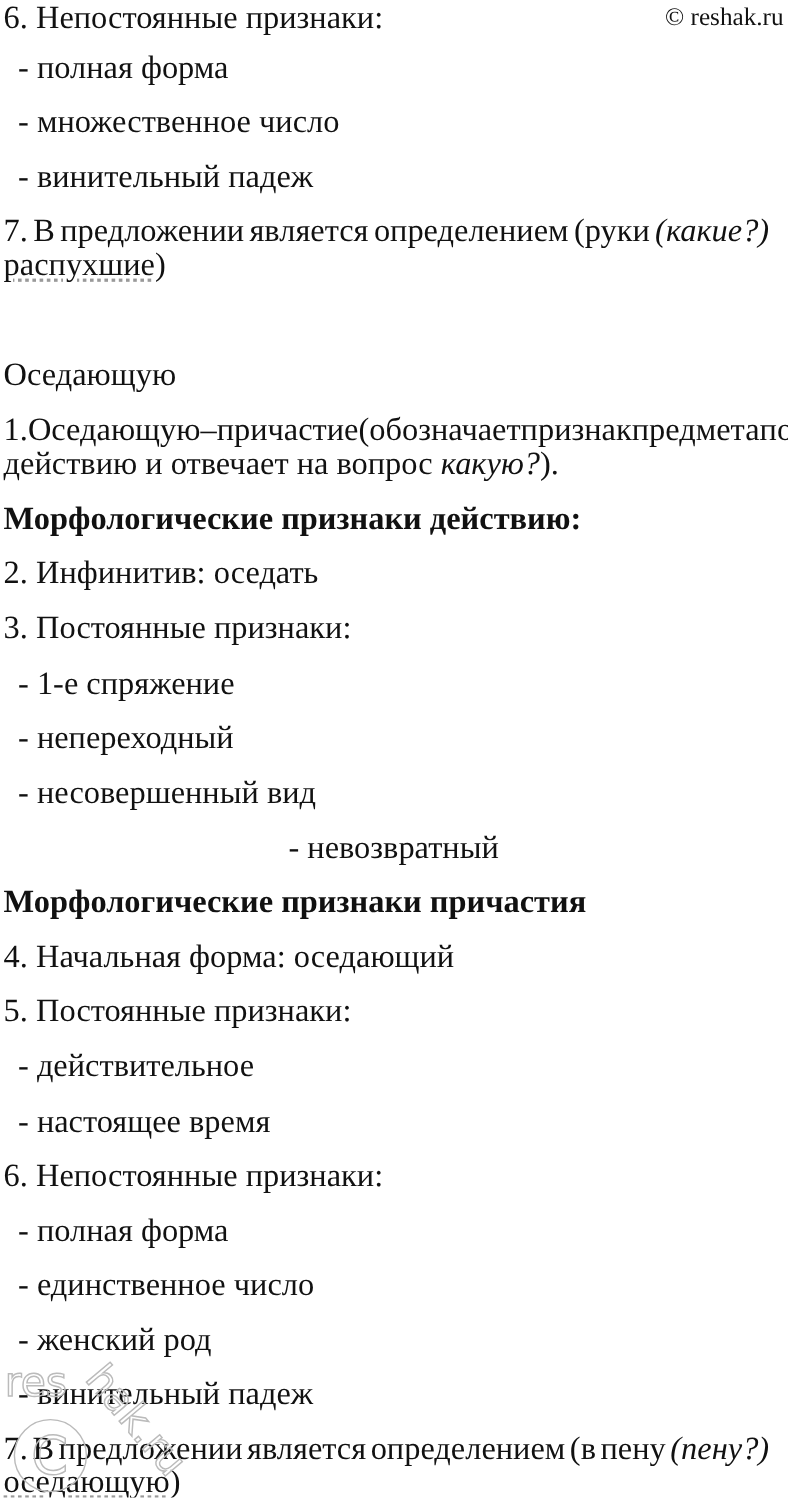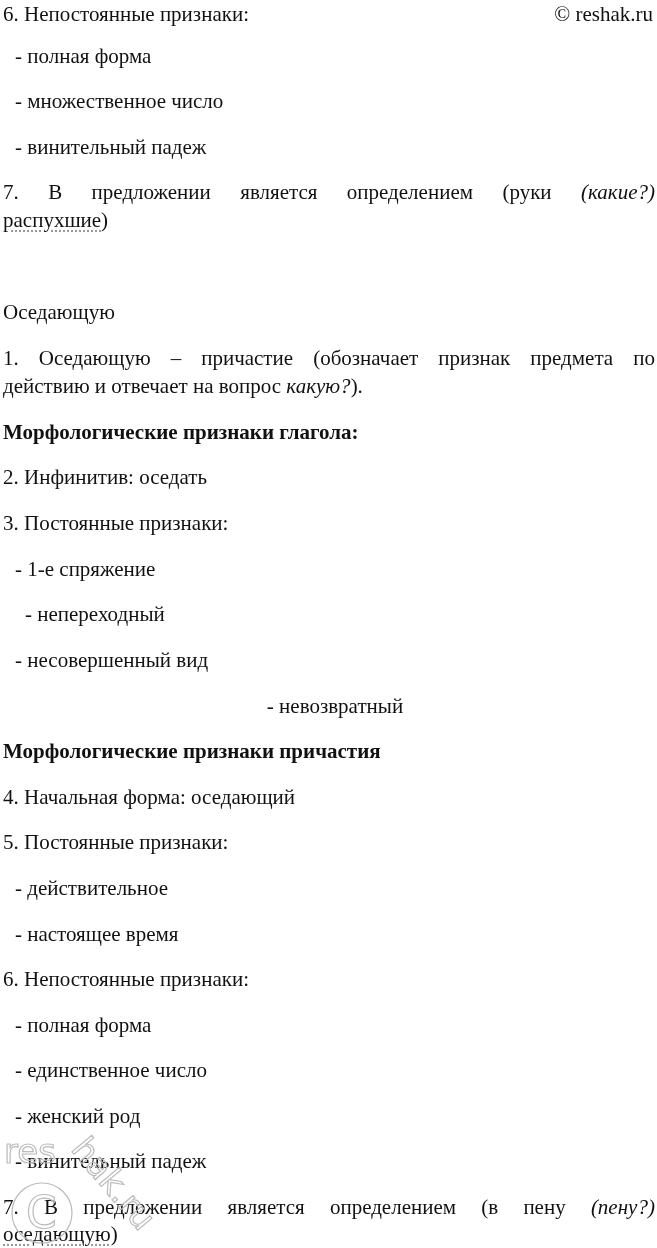--- a/index.html
+++ b/index.html
@@ -1,18 +1,18 @@
 <!DOCTYPE html>
 <html><head>
 <meta charset="utf-8">
 <style>
   html, body { margin: 0; padding: 0; background: #ffffff; }
   body { width: 657px; height: 1248px; position: relative; overflow: hidden;
          font-family: "Liberation Serif", "DejaVu Serif", serif; color: #111; }
-  .line { position: absolute; left: 3px; right: 2px; font-size: 21px; line-height: 28px; white-space: nowrap; }
+  .line { position: absolute; left: 3px; right: 16px; font-size: 27px; line-height: 28px; white-space: nowrap; }
   .indent { left: 15px; }
   .bold { font-weight: bold; }
   .just { display: flex; justify-content: space-between; }
   .wm-top { position: absolute; right: 4px; top: 0px; font-size: 21px; line-height: 28px; }
   i { font-style: italic; text-align: right; }
   .squig { text-decoration: underline dotted #999; text-underline-offset: 3px; }
   .watermark { position: absolute; left: 0; top: 1125px; width: 175px; height: 123px; pointer-events: none; }
 </style>
 </head>
 <body>
@@ -44,25 +44,25 @@
     <span>Оседающую</span>
     <span>–</span>
     <span>причастие</span>
     <span>(обозначает</span>
     <span>признак</span>
     <span>предмета</span>
     <span>по</span>
   </div>
   <div class="line" style="top:372px;"><span>действию и отвечает на вопрос </span><i>какую?</i><span>).</span></div>
 
-  <div class="line bold" style="top:418px;">Морфологические признаки глагола:</div>
+  <div class="line bold" style="top:418px;">Морфологические признаки действию:</div>
   <div class="line" style="top:463px;">2. Инфинитив: оседать</div>
   <div class="line" style="top:509px;">3. Постоянные признаки:</div>
   <div class="line indent" style="top:555px;">- 1-е спряжение</div>
-  <div class="line indent" style="top:600px;margin-left:10px;">- непереходный</div>
+  <div class="line indent" style="top:600px;">- непереходный</div>
   <div class="line indent" style="top:646px;">- несовершенный вид</div>
   <div class="line indent" style="top:692px;text-align:center;">- невозвратный</div>
 
   <div class="line bold" style="top:737px;">Морфологические признаки причастия</div>
   <div class="line" style="top:783px;">4. Начальная форма: оседающий</div>
   <div class="line" style="top:828px;">5. Постоянные признаки:</div>
   <div class="line indent" style="top:874px;">- действительное</div>
   <div class="line indent" style="top:920px;">- настоящее время</div>
   <div class="line" style="top:965px;">6. Непостоянные признаки:</div>
   <div class="line indent" style="top:1011px;">- полная форма</div>

